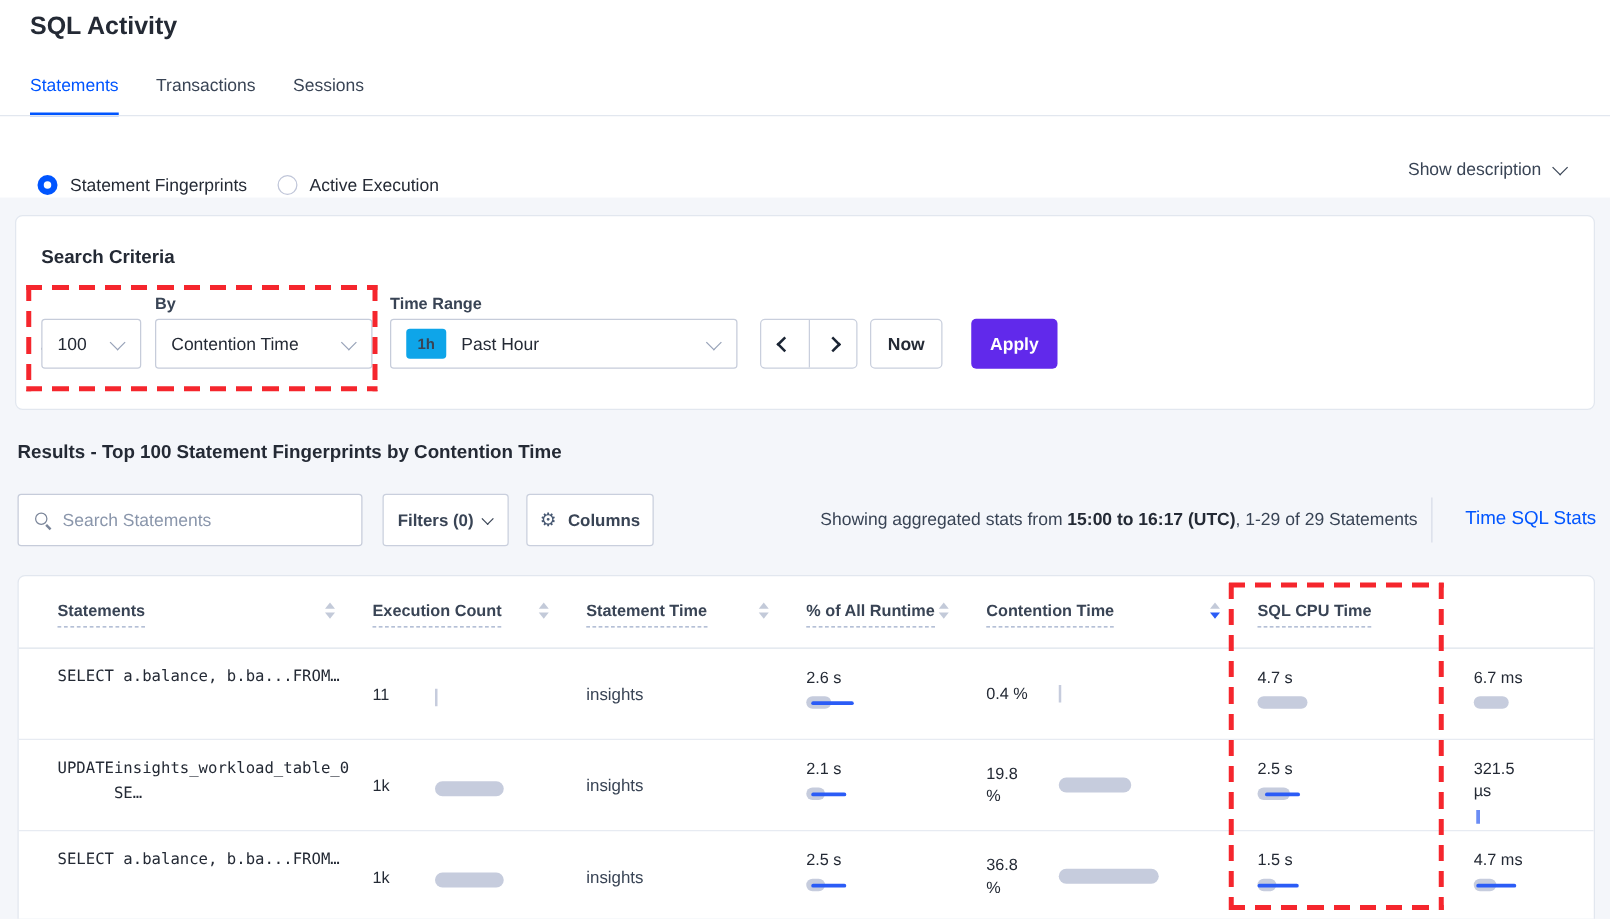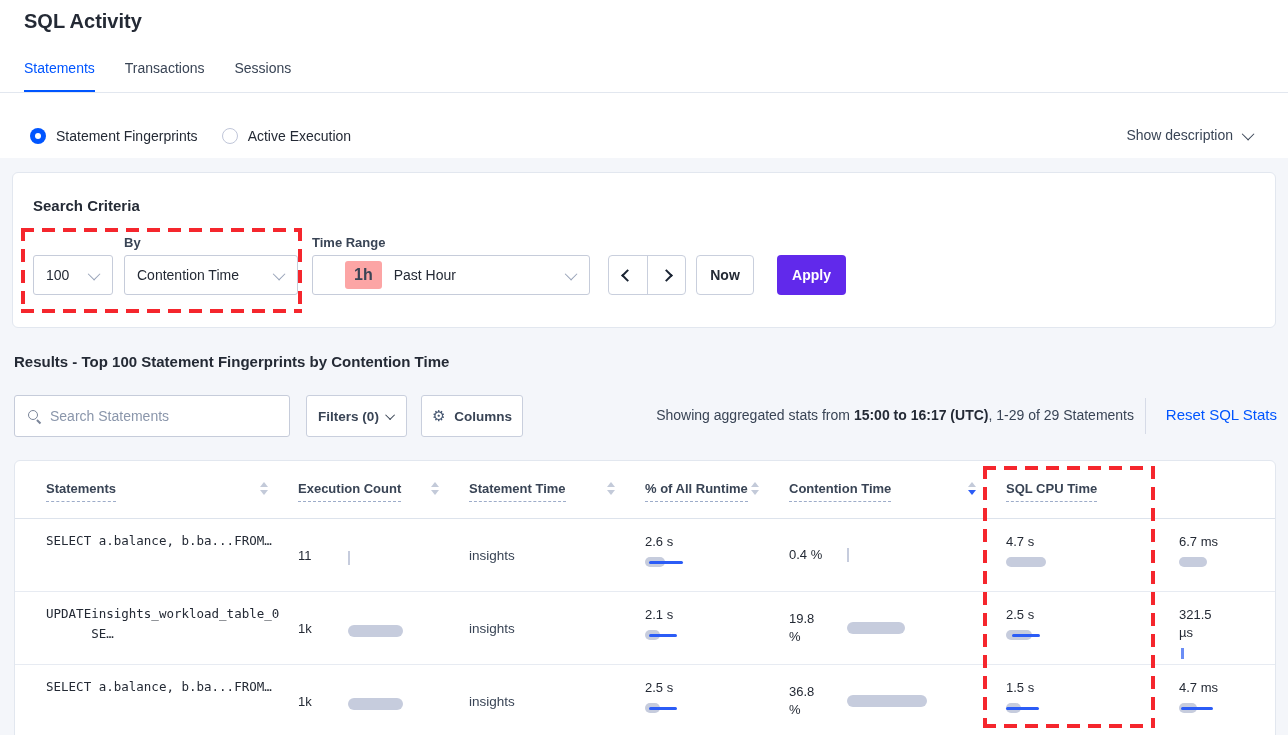--- a/index.html
+++ b/index.html
@@ -14,39 +14,39 @@
   .mono{font-family:"DejaVu Sans Mono","Liberation Mono",monospace;}
 
   
   .topbar{position:absolute;left:0;top:0;width:1288px;height:158px;background:#fff;}
   .page-title{position:absolute;left:24px;top:10px;font-size:20px;font-weight:700;color:var(--ink);}
   .tabs{position:absolute;left:24px;top:60px;display:flex;gap:30px;font-size:14px;color:var(--ink2);}
   .tab{padding-bottom:14px;cursor:pointer;}
   .tab.active{color:var(--blue);border-bottom:3px solid var(--blue);font-weight:400;}
   .tabs-rule{position:absolute;left:0;top:92px;width:1288px;height:1px;background:var(--border);}
 
-  .radio-row{position:absolute;left:30px;top:120px;height:32px;display:flex;align-items:center;gap:24px;}
+  .radio-row{position:absolute;left:30px;top:132px;height:32px;display:flex;align-items:center;gap:24px;}
   .radio-opt{display:flex;align-items:center;gap:10px;font-size:14px;color:var(--ink);cursor:pointer;}
   .radio{width:16px;height:16px;border-radius:50%;position:relative;flex:0 0 16px;}
   .radio.on{background:var(--blue);}
   .radio.on::after{content:"";position:absolute;left:5px;top:5px;width:6px;height:6px;border-radius:50%;background:#fff;}
   .radio.off{background:#fff;border:1px solid #c0c6d9;}
   .show-desc{position:absolute;top:127px;right:34px;display:flex;align-items:center;gap:12px;font-size:14px;color:var(--ink2);cursor:pointer;}
 
   .chev{display:inline-block;width:9px;height:9px;border-left:1.8px solid #97a2b8;border-bottom:1.8px solid #97a2b8;transform:rotate(-45deg) translateY(-2px);}
   .chev.dark{border-color:var(--ink2);}
 
   
   .card{background:#fff;border:1px solid var(--border);border-radius:6px;position:absolute;}
   .sc-card{left:12px;top:172px;width:1264px;height:156px;}
   .sc-title{position:absolute;left:20px;top:24px;font-size:15px;font-weight:700;color:var(--ink);}
   .fld-label{position:absolute;font-size:13px;font-weight:700;color:var(--ink2);}
   .select{position:absolute;height:40px;background:#fff;border:1px solid var(--ctl-border);border-radius:3px;display:flex;align-items:center;padding:0 12px;font-size:14px;color:var(--ink);cursor:pointer;}
   .select .chev{margin-left:auto;}
-  .badge-1h{background:#fca5a5;border-radius:3px;font-size:16px;font-weight:700;color:var(--ink2);padding:5px 9px;margin-right:12px;margin-left:20px;}
+  .badge-1h{background:#0ea5e9;border-radius:3px;font-size:12px;font-weight:700;color:var(--ink2);padding:5px 9px;margin-right:12px;}
   .arrow-group{position:absolute;left:595px;top:82px;width:78px;height:40px;border:1px solid #c9cfdd;border-radius:4px;background:#fff;display:flex;}
   .arrow-btn{flex:1;display:flex;align-items:center;justify-content:center;cursor:pointer;}
   .arrow-btn:first-child{border-right:1px solid #c9cfdd;}
   .ang{display:inline-block;width:9px;height:9px;border-left:2.6px solid #1a2433;border-bottom:2.6px solid #1a2433;}
   .ang.left{transform:rotate(45deg);}
   .ang.right{transform:rotate(225deg);}
   .btn{display:flex;align-items:center;justify-content:center;font-size:14px;font-weight:700;border-radius:4px;cursor:pointer;}
   .now-btn{position:absolute;left:683px;top:82px;width:58px;height:40px;background:#fff;border:1px solid #c9cfdd;color:var(--ink);}
   .apply-btn{position:absolute;left:764px;top:82px;width:69px;height:40px;background:var(--purple);color:#fff;border:none;}
 
@@ -175,21 +175,21 @@
   <span>Filters (0)</span>
   <span class="chev dark" style="width:7px;height:7px;"></span>
 </div>
 <div class="ctl-btn columns-btn">
   <span class="gear">⚙</span>
   <span>Columns</span>
 </div>
 
 <div class="stats-line"><span>Showing aggregated stats from </span><b>15:00 to 16:17 (UTC)</b><span>, 1-29 of 29 Statements</span></div>
 <div class="stats-divider"></div>
-<div class="reset-link">Reset SQL Stats</div>
+<div class="reset-link">Time SQL Stats</div>
 
 <div class="card table-card">
   <div class="thead" id="thead">
       <div class="th">
         <span class="lbl">Statements</span>
         <span class="caret">
           <i class="up"></i>
           <i class="dn"></i>
         </span>
       </div>

